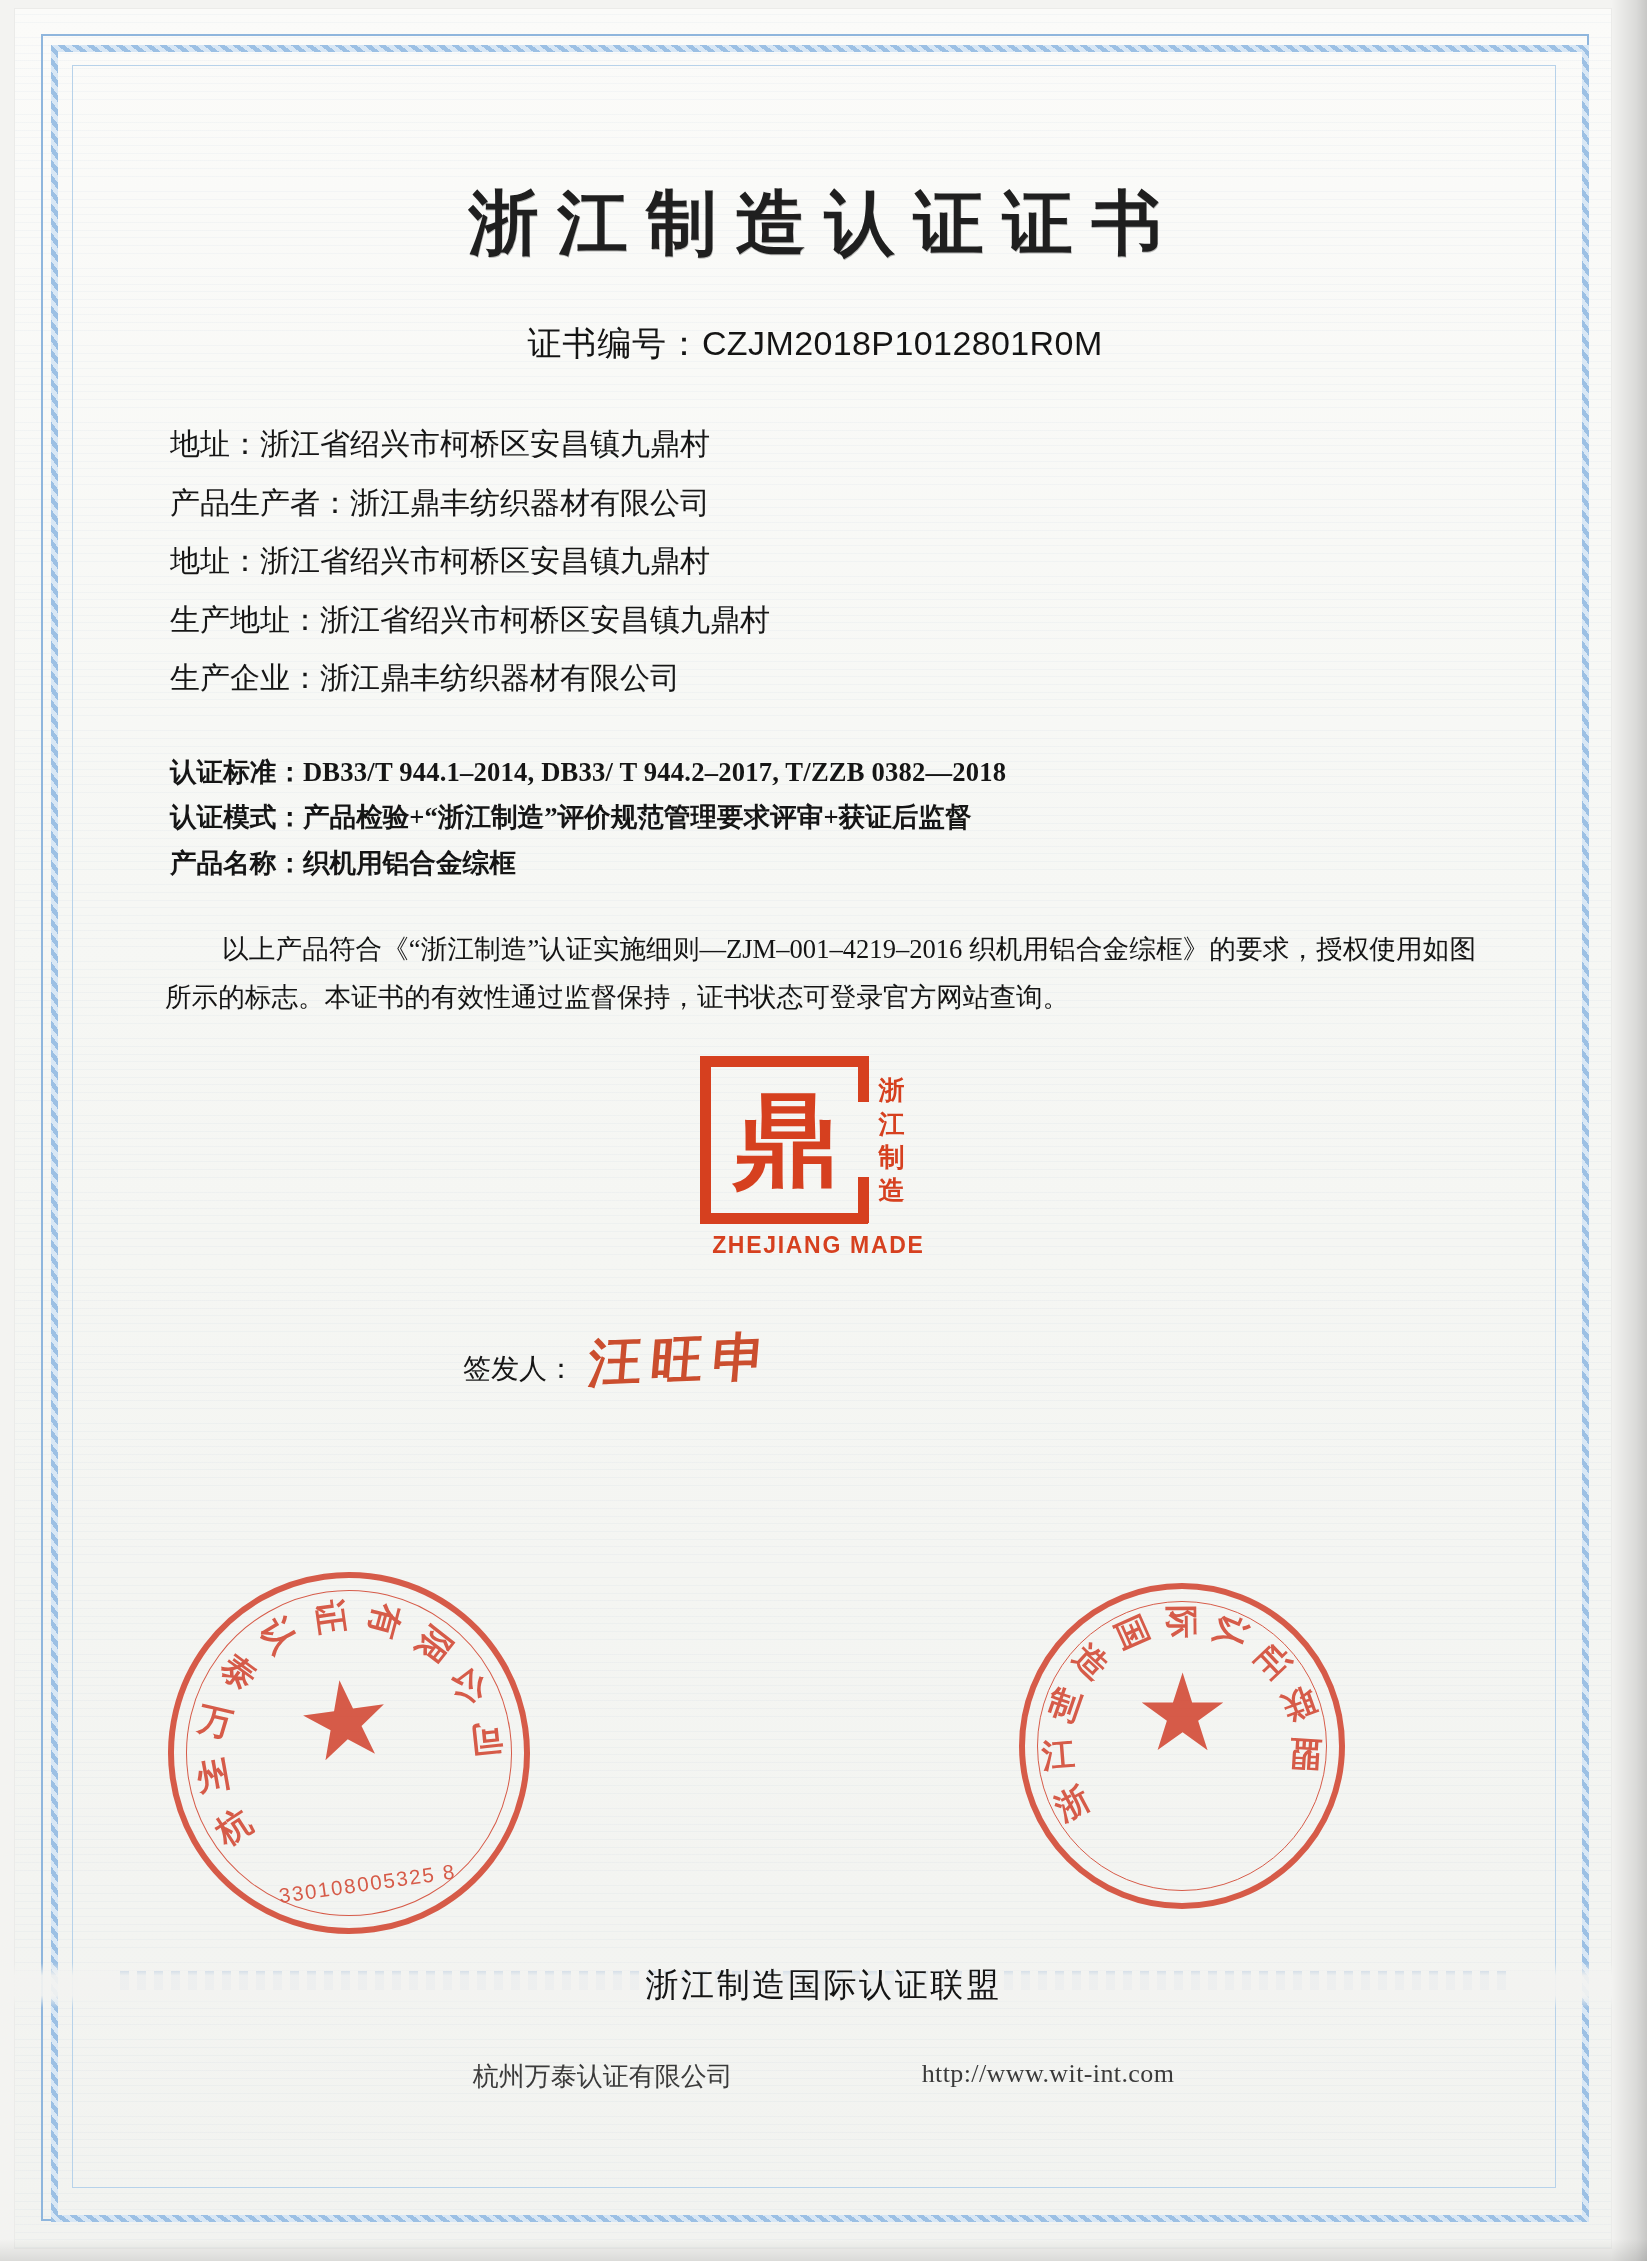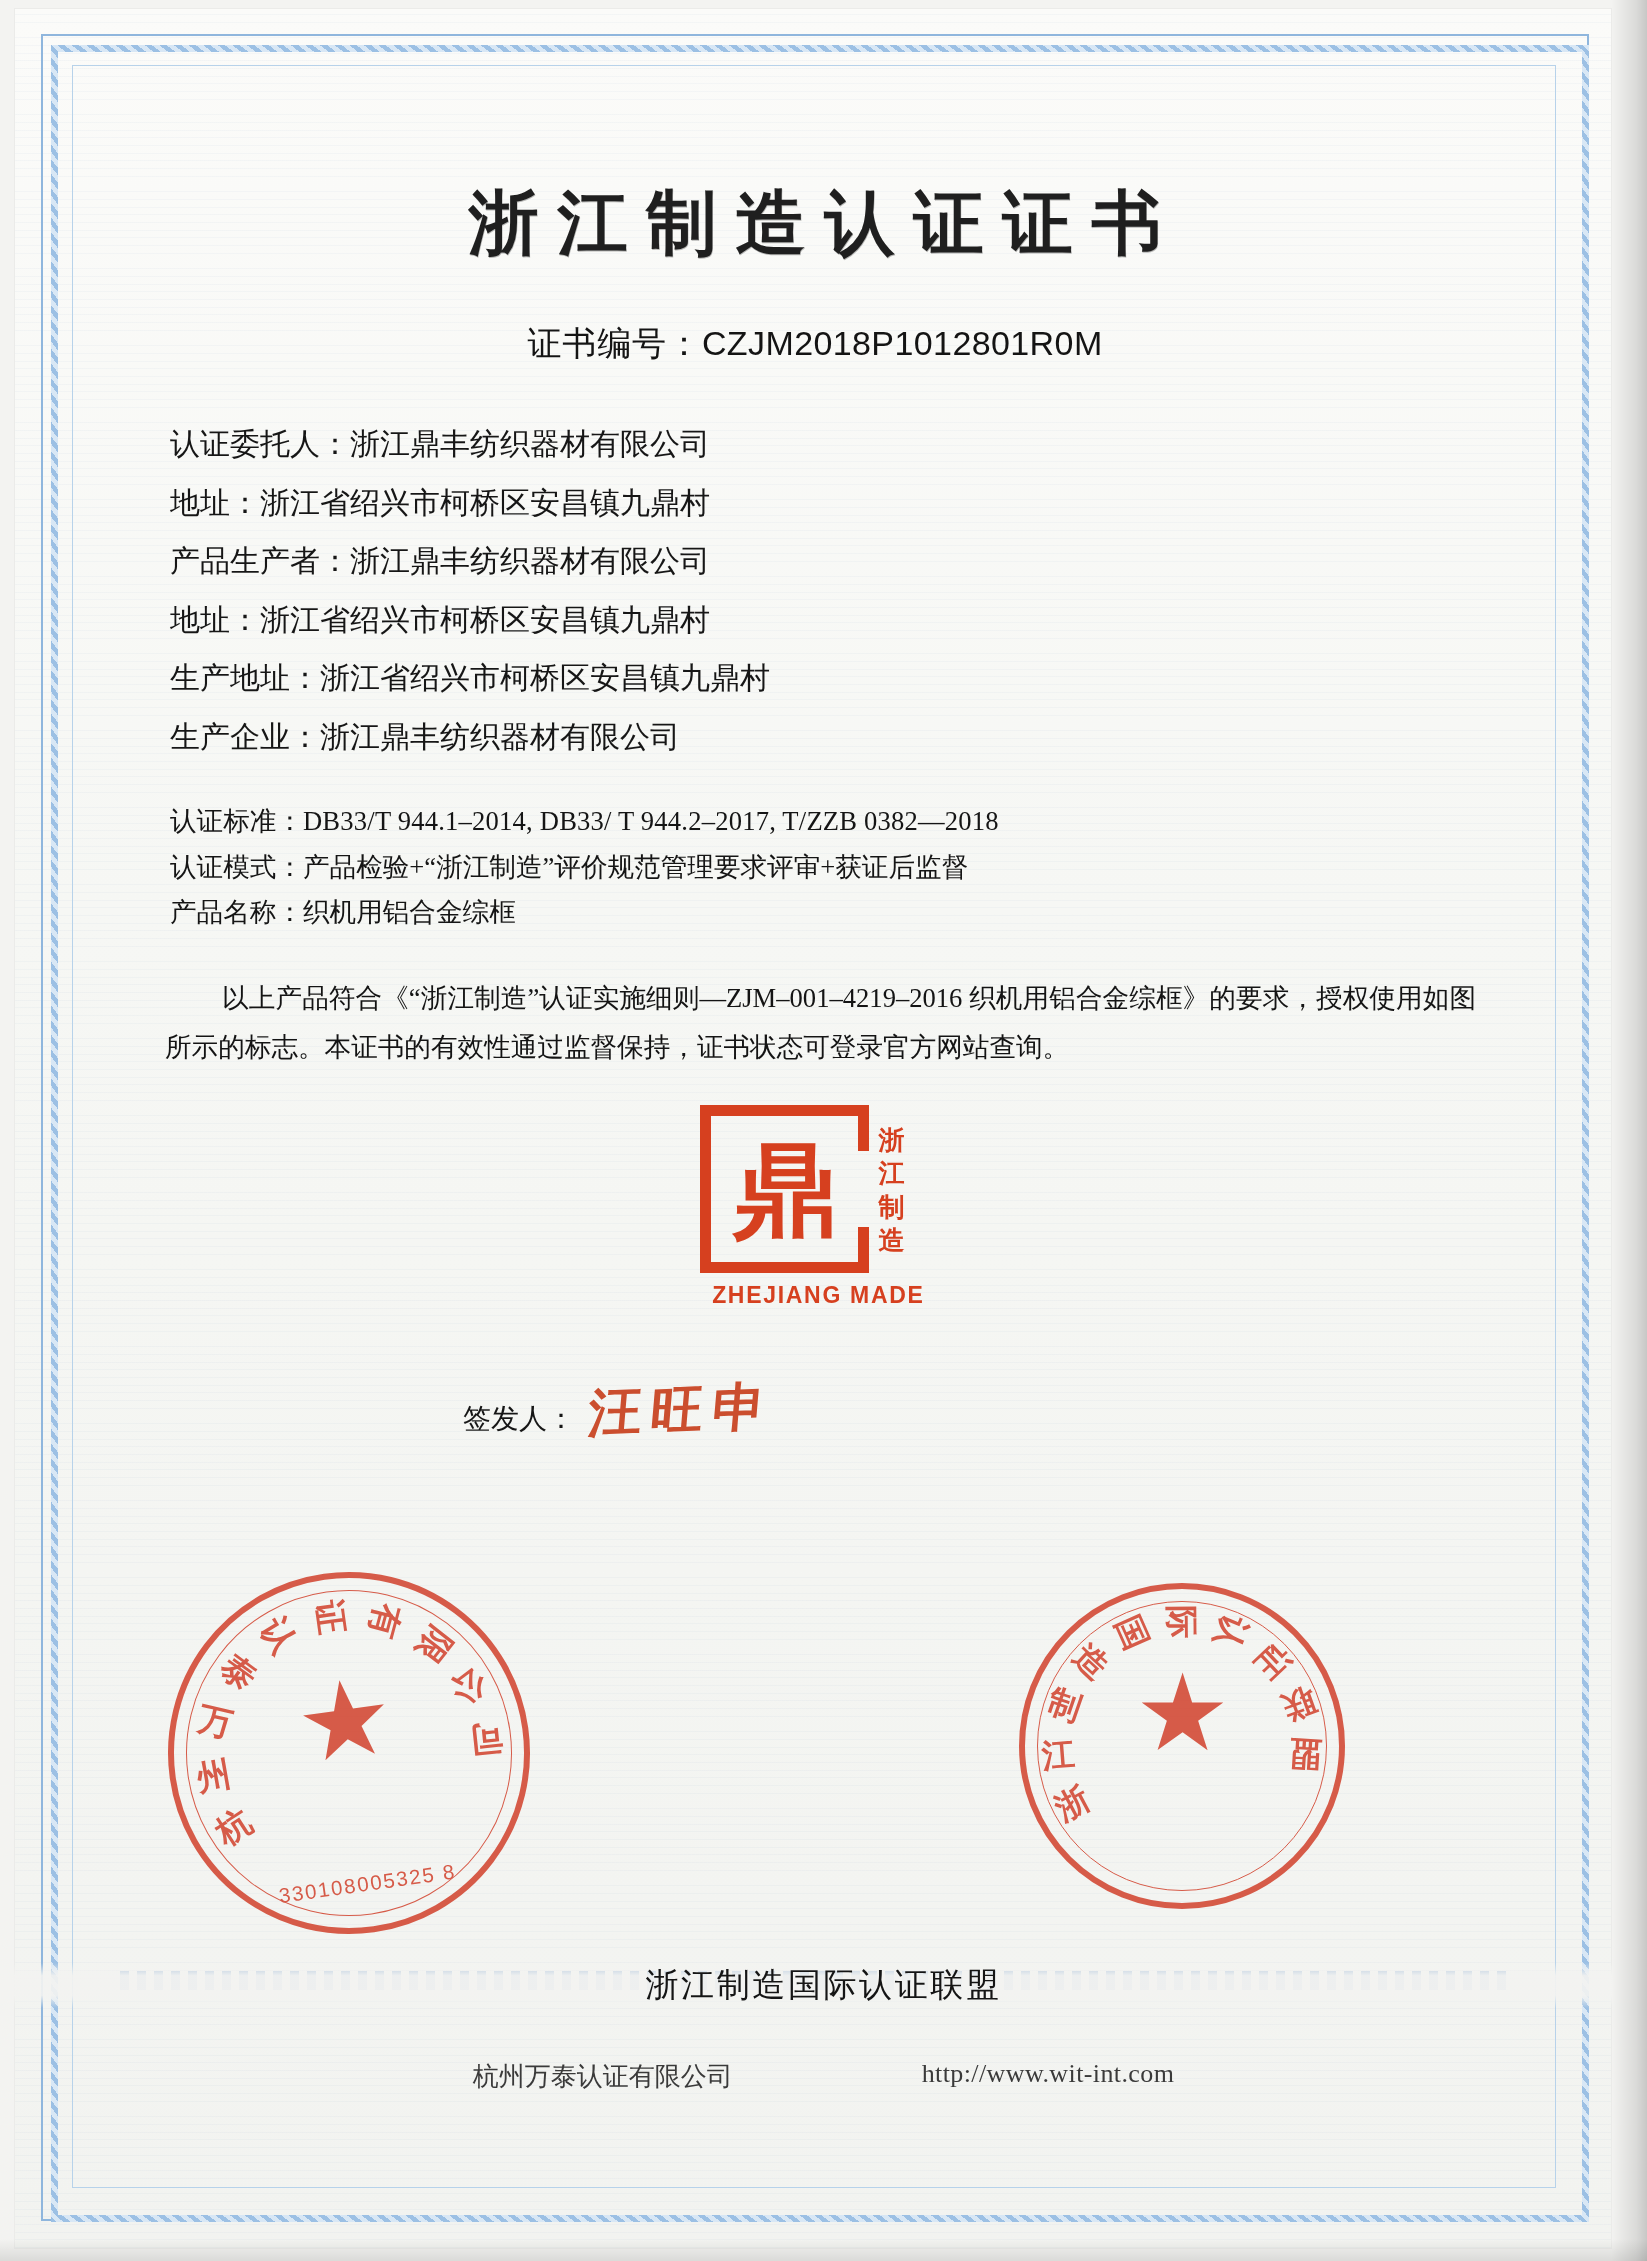--- a/index.html
+++ b/index.html
@@ -124,22 +124,23 @@
   .field-row {
     font-size: 30px;
     line-height: 1.95;
     color: #161616;
     white-space: nowrap;
   }
   .field-row .label { }
   .field-row .value { }
 
   .std-block {
-    margin-top: 33px;
+    margin-top: 42px;
     padding-left: 67px;
+    font-weight: bold;
   }
   .std-row {
     font-size: 26.6px;
     line-height: 1.72;
     color: #151515;
     white-space: nowrap;
   }
   .std-row .mono {
     font-family: "Liberation Serif", serif;
     letter-spacing: 0.2px;
@@ -384,23 +385,20 @@
 
   <div class="content">
 
     <div class="cert-title">浙江制造认证证书</div>
 
     <div class="cert-number">
       <span>证书编号：</span><span class="num">CZJM2018P1012801R0M</span>
     </div>
 
     <div class="fields">
-      <div class="field-row">
-        <span class="label">认证委托人：</span><span class="value">浙江鼎丰纺织器材有限公司</span>
-      </div>
       <div class="field-row">
         <span class="label">地址：</span><span class="value">浙江省绍兴市柯桥区安昌镇九鼎村</span>
       </div>
       <div class="field-row">
         <span class="label">产品生产者：</span><span class="value">浙江鼎丰纺织器材有限公司</span>
       </div>
       <div class="field-row">
         <span class="label">地址：</span><span class="value">浙江省绍兴市柯桥区安昌镇九鼎村</span>
       </div>
       <div class="field-row">

